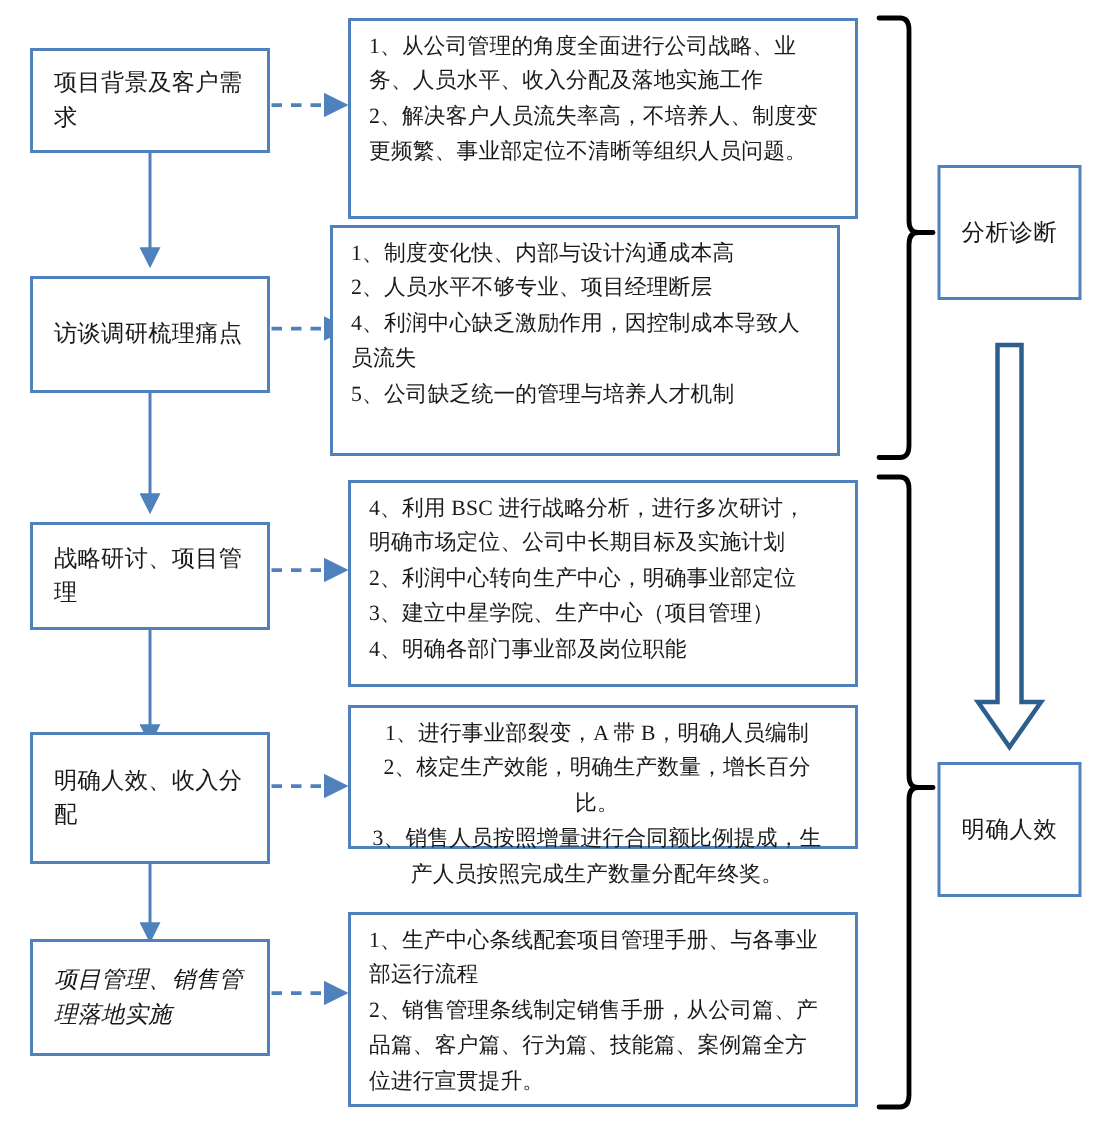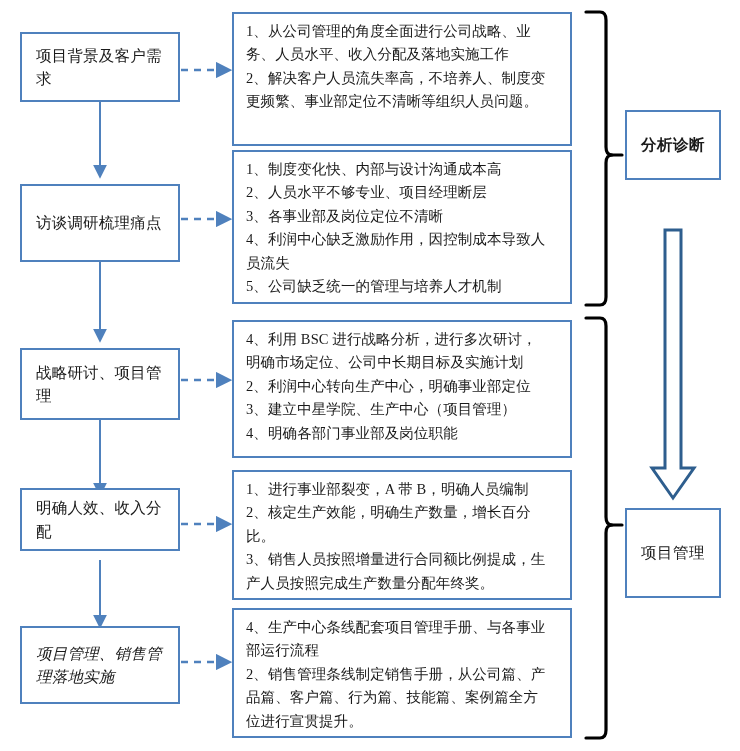--- a/index.html
+++ b/index.html
@@ -139,60 +139,59 @@
   </div>
 
   <div class="stage-box" style="left:20px; top:184px; width:160px; height:78px;">
     <span>访谈调研梳理痛点</span>
   </div>
 
   <div class="stage-box" style="left:20px; top:348px; width:160px; height:72px;">
     <span>战略研讨、项目管理</span>
   </div>
 
-  <div class="stage-box" style="left:20px; top:488px; width:160px; height:63px;">
+  <div class="stage-box" style="left:20px; top:488px; width:160px; height:88px;">
     <span>明确人效、收入分配</span>
   </div>
 
   <div class="stage-box" style="left:20px; top:626px; width:160px; height:78px;font-style:italic;">
     <span>项目管理、销售管理落地实施</span>
   </div>
 
   <div class="detail-box" style="left:232px; top:12px; width:340px; height:134px;">
     <div class="line">1、从公司管理的角度全面进行公司战略、业务、人员水平、收入分配及落地实施工作</div>
     <div class="line">2、解决客户人员流失率高，不培养人、制度变更频繁、事业部定位不清晰等组织人员问题。</div>
   </div>
 
-  <div class="detail-box" style="left:232px; top:150px; width:340px; height:154px;">
+  <div class="detail-box" style="left:220px; top:150px; width:340px; height:154px;">
     <div class="line">1、制度变化快、内部与设计沟通成本高</div>
     <div class="line">2、人员水平不够专业、项目经理断层</div>
-    <div class="line">3、各事业部及岗位定位不清晰</div>
     <div class="line">4、利润中心缺乏激励作用，因控制成本导致人员流失</div>
     <div class="line">5、公司缺乏统一的管理与培养人才机制</div>
   </div>
 
   <div class="detail-box" style="left:232px; top:320px; width:340px; height:138px;">
     <div class="line">4、利用 BSC 进行战略分析，进行多次研讨，明确市场定位、公司中长期目标及实施计划</div>
     <div class="line">2、利润中心转向生产中心，明确事业部定位</div>
     <div class="line">3、建立中星学院、生产中心（项目管理）</div>
     <div class="line">4、明确各部门事业部及岗位职能</div>
   </div>
 
-  <div class="detail-box" style="left:232px; top:470px; width:340px; height:130px;">
+  <div class="detail-box" style="left:232px; top:470px; width:340px; height:96px;text-align:center;">
     <div class="line">1、进行事业部裂变，A 带 B，明确人员编制</div>
     <div class="line">2、核定生产效能，明确生产数量，增长百分比。</div>
     <div class="line">3、销售人员按照增量进行合同额比例提成，生产人员按照完成生产数量分配年终奖。</div>
   </div>
 
   <div class="detail-box" style="left:232px; top:608px; width:340px; height:130px;">
-    <div class="line">4、生产中心条线配套项目管理手册、与各事业部运行流程</div>
+    <div class="line">1、生产中心条线配套项目管理手册、与各事业部运行流程</div>
     <div class="line">2、销售管理条线制定销售手册，从公司篇、产品篇、客户篇、行为篇、技能篇、案例篇全方位进行宣贯提升。</div>
   </div>
 
-  <div class="side-box" style="left:625px; top:110px; width:96px; height:70px;font-weight:bold;">
+  <div class="side-box" style="left:625px; top:110px; width:96px; height:90px;">
     <span>分析诊断</span>
   </div>
 
   <div class="side-box" style="left:625px; top:508px; width:96px; height:90px;">
-    <span>项目管理</span>
+    <span>明确人效</span>
   </div>
 
 </div>
 
 </body></html>

